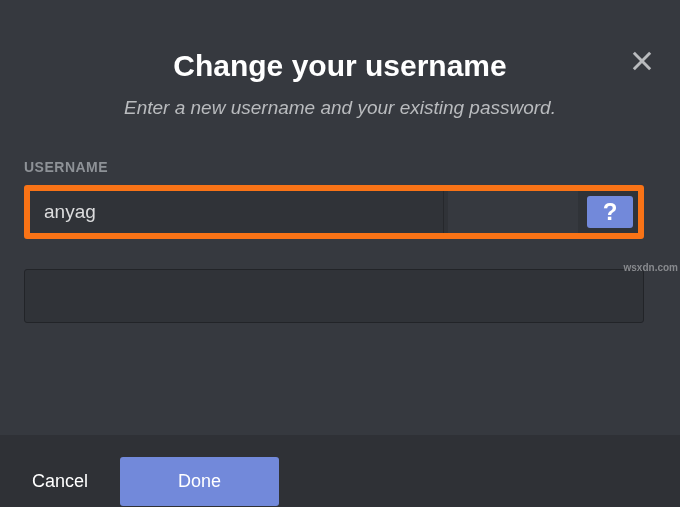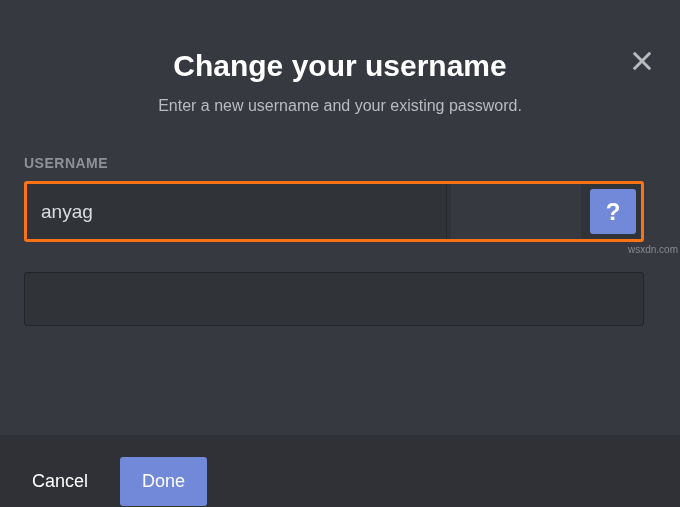--- a/index.html
+++ b/index.html
@@ -45,42 +45,43 @@
       height: 28px;
     }
     .title {
       color: #ffffff;
       font-size: 30px;
       font-weight: 700;
       margin-bottom: 14px;
     }
     .subtitle {
       color: #b9bbbe;
-      font-size: 16px;
+      font-size: 19px;
       font-weight: 400;
+      font-style: italic;
     }
     .form-body {
       padding: 20px 36px 24px 24px;
       flex: 1;
     }
     .field-label {
       color: #8e9297;
       font-size: 14px;
       font-weight: 600;
       letter-spacing: 0.5px;
       text-transform: uppercase;
       margin-bottom: 10px;
     }
     .username-row {
       display: flex;
       gap: 4px;
-      border: 3px solid #f97316;
+      border: 6px solid #f97316;
       border-radius: 3px;
       background: #303338;
-      height: 61px;
+      height: 54px;
       margin-bottom: 30px;
     }
     .username-input {
       flex: 1;
       background: transparent;
       border: none;
       outline: none;
       color: #dcddde;
       font-size: 19px;
       padding: 12px 14px;
@@ -136,28 +137,29 @@
       padding: 12px 8px;
     }
     .done-btn {
       background: #7289da;
       border: none;
       border-radius: 3px;
       color: #ffffff;
       font-size: 18px;
       font-weight: 500;
       cursor: pointer;
-      padding: 14px 22px;
+      padding: 14px 58px;
     }
     .wm {
       position: absolute;
       right: 2px;
-      top: 244px;
+      top: 262px;
       color: #888a8e;
       font-size: 10px;
+      font-weight: bold;
     }
   </style>
 </head>
 <body>
 
 <div class="modal">
   <div class="header">
     <div class="close-btn">
       <svg viewBox="0 0 24 24" fill="none" stroke="currentColor" stroke-width="2.5">
         <line x1="5" y1="5" x2="19" y2="19"></line>

